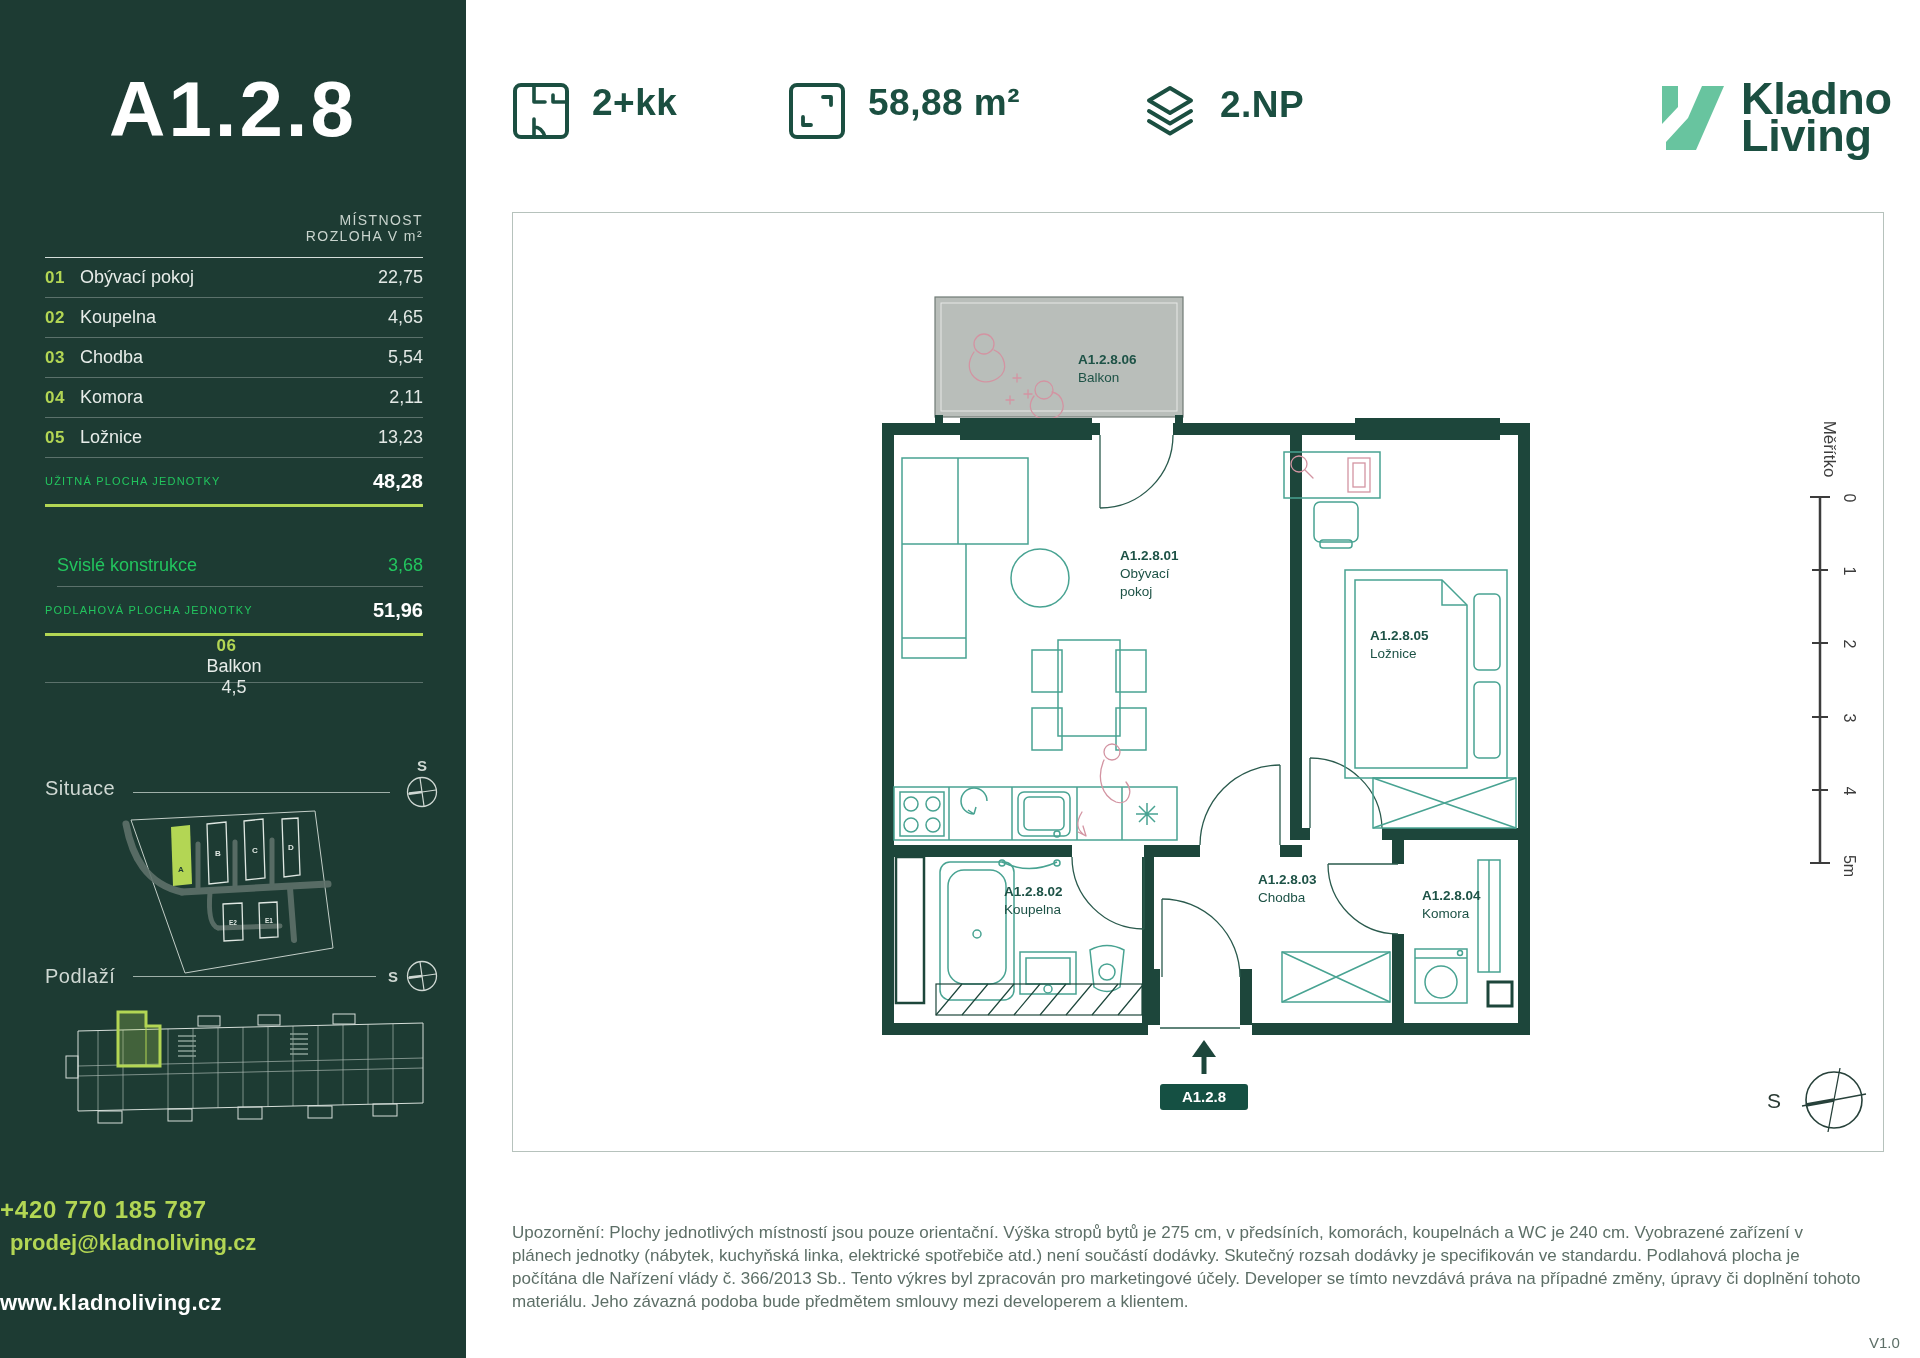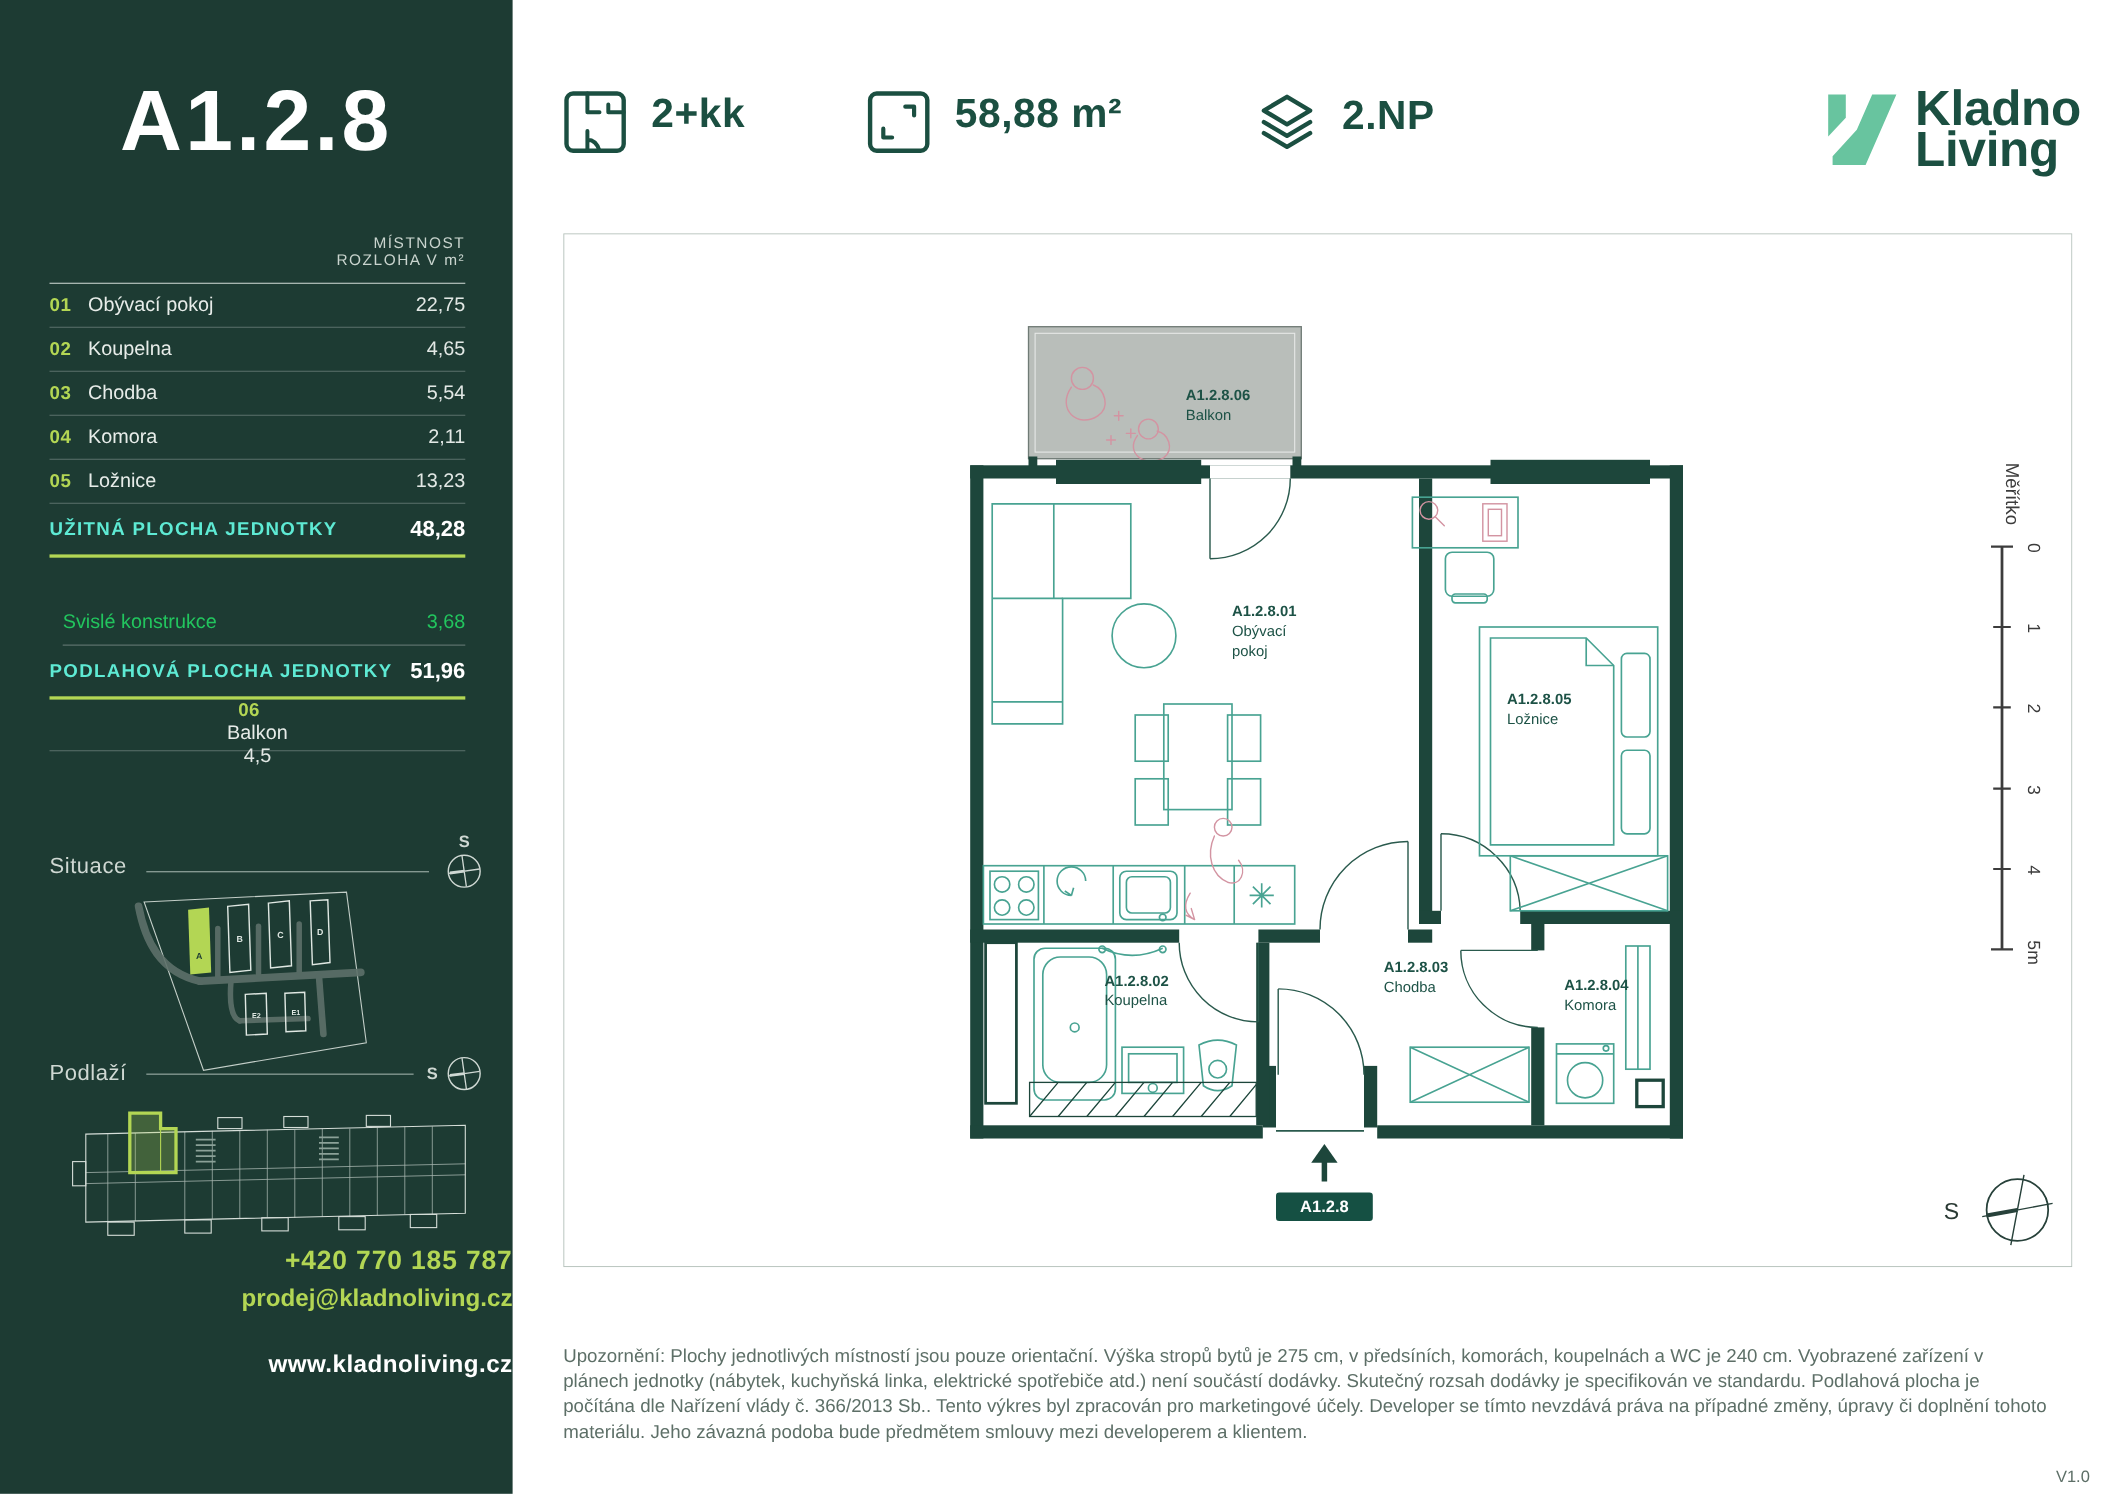--- a/index.html
+++ b/index.html
@@ -15,41 +15,41 @@
   .thead{display:flex;align-items:flex-end;height:36px;
          padding-bottom:9px;border-bottom:1px solid rgba(233,239,236,.9);
          color:#c9d4ce;font-size:14px;letter-spacing:1.4px;flex-direction:column;}
   .trow{display:flex;align-items:center;height:39px;
         border-bottom:1px solid rgba(255,255,255,.28);color:#e7ece9;font-size:18px;}
   .trow .num{color:#b3d654;font-weight:700;width:35px;font-size:17px;letter-spacing:.5px;}
   .trow .lbl{flex:1;}
   .trow .val{text-align:right;color:#e2e8e5;}
   .trow-strong{display:flex;align-items:center;height:46px;
         border-bottom:3px solid #b3d654;}
-  .trow-strong .lbl{flex:1;color:#5eead4;font-size:17px;font-weight:700;letter-spacing:1.2px;}
+  .trow-strong .lbl{flex:1;color:#22c55e;font-size:11px;font-weight:400;letter-spacing:1.2px;}
   .trow-strong .val{color:#ffffff;font-size:20px;font-weight:700;}
   .trow-dim{display:flex;align-items:center;height:41px;margin-top:38px;
         border-bottom:1px solid rgba(255,255,255,.28);color:#22c55e;font-size:18px;margin-left:12px;}
   .trow-dim .lbl{flex:1;}
   .balkon{height:46px;flex-direction:column;}
 
   .section-row{position:absolute;left:45px;right:26px;display:flex;align-items:flex-end;}
   .situace-row{top:752px;height:58px;}
   .podlazi-row{top:956px;height:40px;align-items:center;}
   .section-label{color:#cfd8d3;font-size:20px;letter-spacing:.5px;padding-bottom:10px;}
   .podlazi-row .section-label{padding-bottom:0;}
   .section-line{flex:1;border-bottom:1.2px solid #9fb0a9;margin:0 14px 17px 18px;}
   .podlazi-row .section-line{margin:0 12px 0 18px;align-self:center;}
   .compass-col{display:flex;flex-direction:column;align-items:center;}
   .compass-row{display:flex;align-items:center;gap:6px;}
   .compass-letter{color:#cfd8d3;font-size:15px;font-weight:600;}
   .site-map{position:absolute;left:90px;top:808px;}
   .floor-strip{position:absolute;left:28px;top:1006px;}
 
-  .contact{position:absolute;top:1133px;left:0;width:100%;text-align:right;}
+  .contact{position:absolute;top:1196px;left:0;width:100%;text-align:left;}
   .contact .phone{font-size:24px;font-weight:700;color:#b3d654;letter-spacing:.8px;}
   .contact .email{font-size:22px;font-weight:600;color:#b3d654;margin-top:6px;margin-left:10px;}
   .contact .web{font-size:22px;font-weight:700;color:#ffffff;margin-top:34px;letter-spacing:.4px;}
 
   
   .spec{position:absolute;display:flex;align-items:flex-start;gap:22px;color:#1b4f41;}
   .spec .txt{font-size:37px;font-weight:600;letter-spacing:.5px;}
   #spec-disposition{left:512px;top:82px;}
   #spec-area{left:788px;top:82px;}
   #spec-floor{left:1142px;top:84px;}

